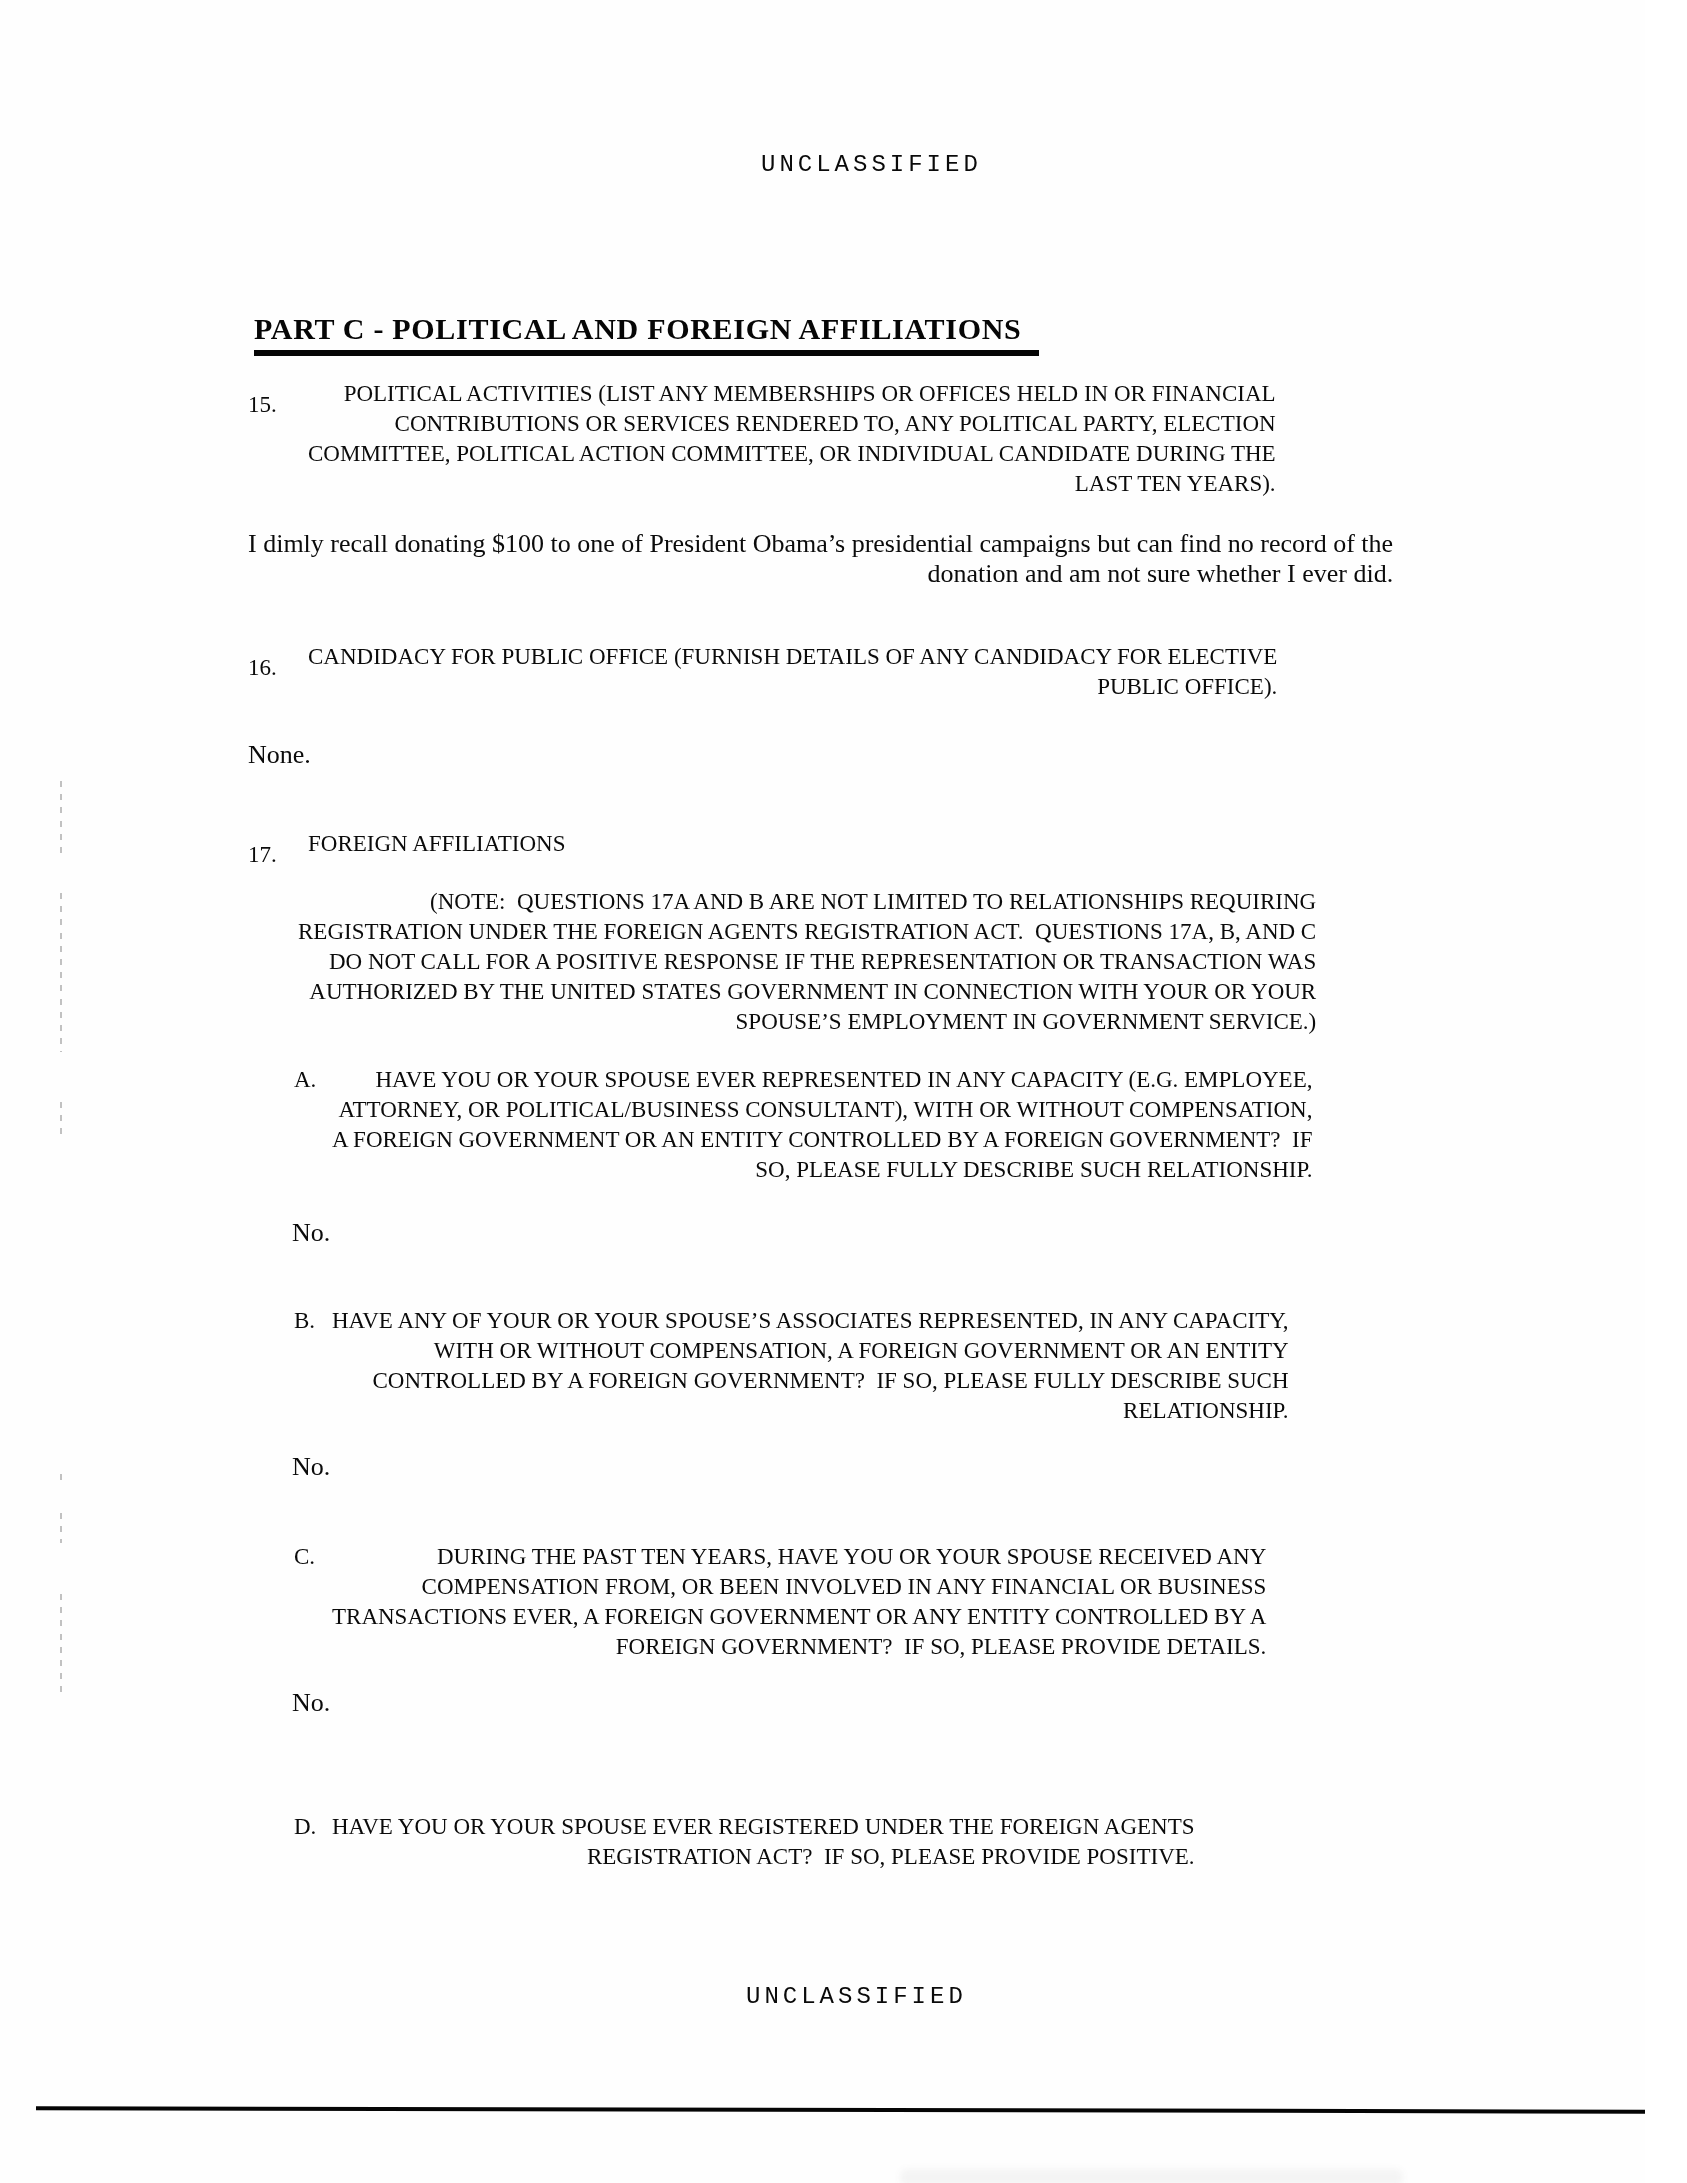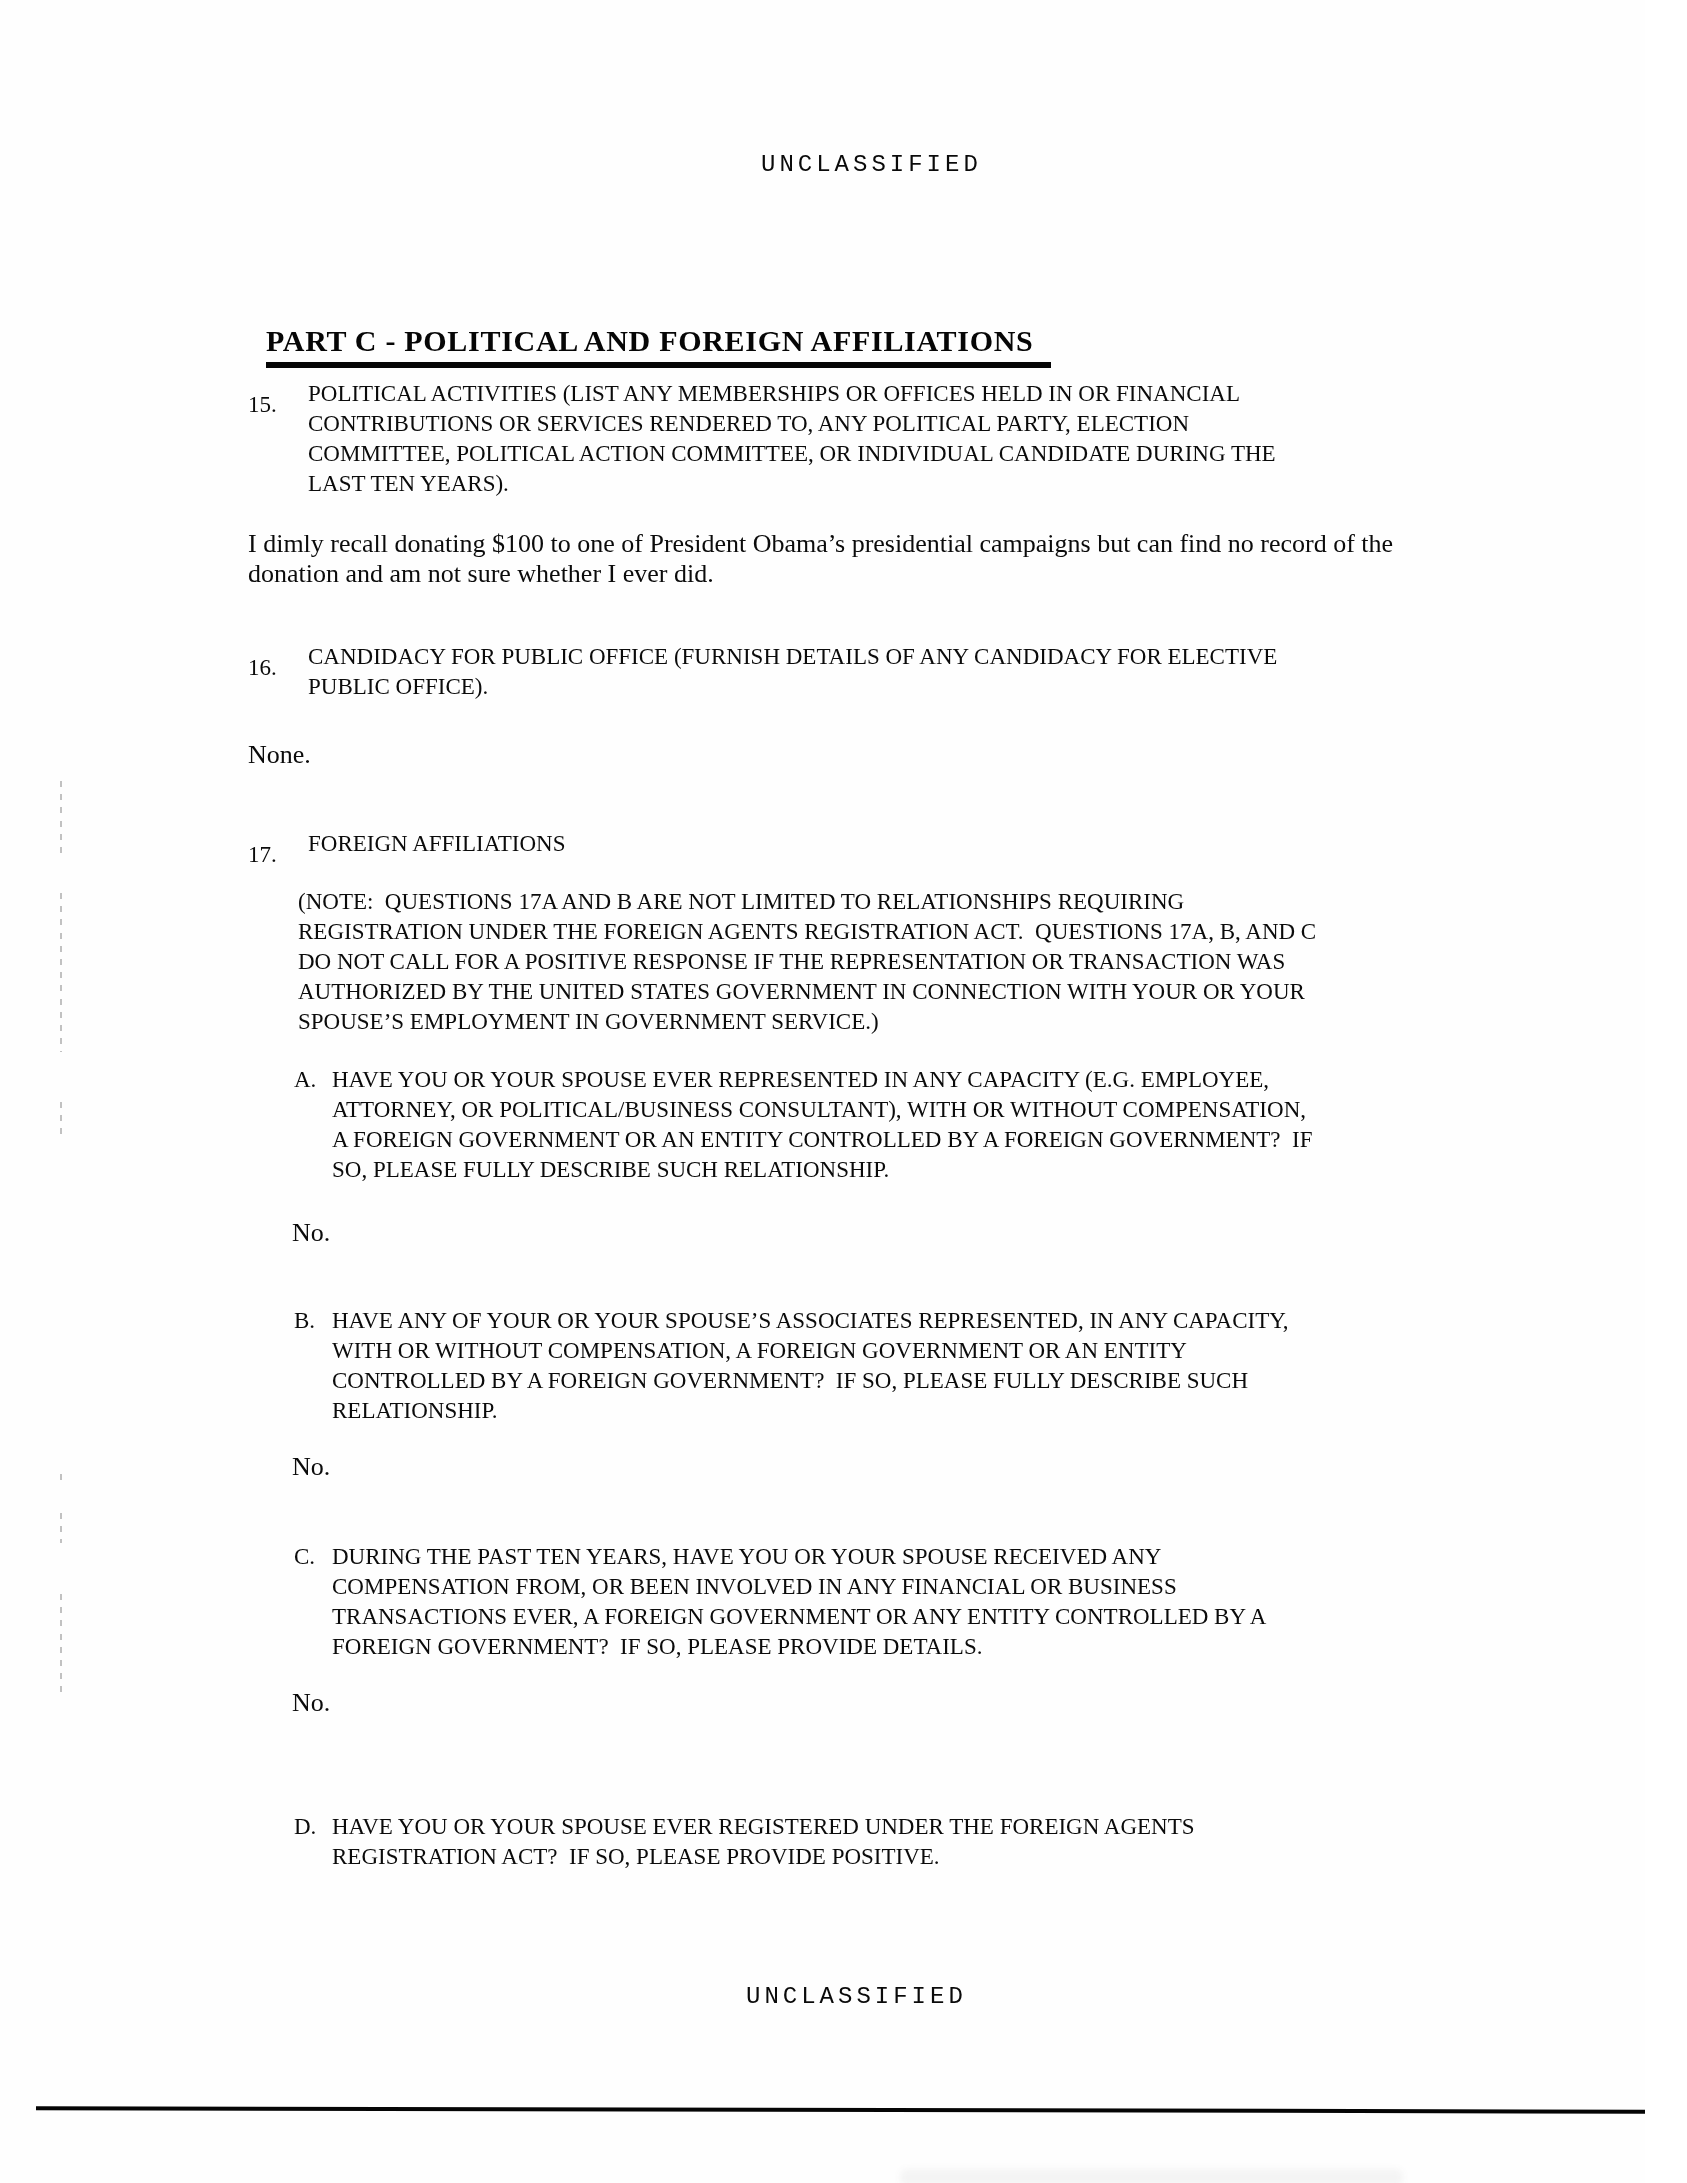--- a/index.html
+++ b/index.html
@@ -8,36 +8,37 @@
     background: #ffffff;
   }
   .page {
     position: relative;
     width: 1645px;
     height: 2183px;
     background: #fefefe;
     overflow: hidden;
     color: #0b0b0b;
     font-family: "Liberation Serif", "DejaVu Serif", serif;
+    text-align: right;
   }
   .mono {
     font-family: "Liberation Mono", "DejaVu Sans Mono", monospace;
     font-size: 24px;
     letter-spacing: 4px;
     color: #0a0a0a;
   }
   .classification {
     position: absolute;
     white-space: pre;
   }
   .doc-title {
     position: absolute;
     left: 250px;
     top: 308px;
-    margin: 16px;
+    margin: 4px;
     font-size: 30px;
     font-weight: bold;
     letter-spacing: 0.7px;
     white-space: pre;
     padding: 0 17px 4px 0;
     border-bottom: 6px solid #050505;
     color: #060606;
   }
   .q-block {
     position: absolute;

